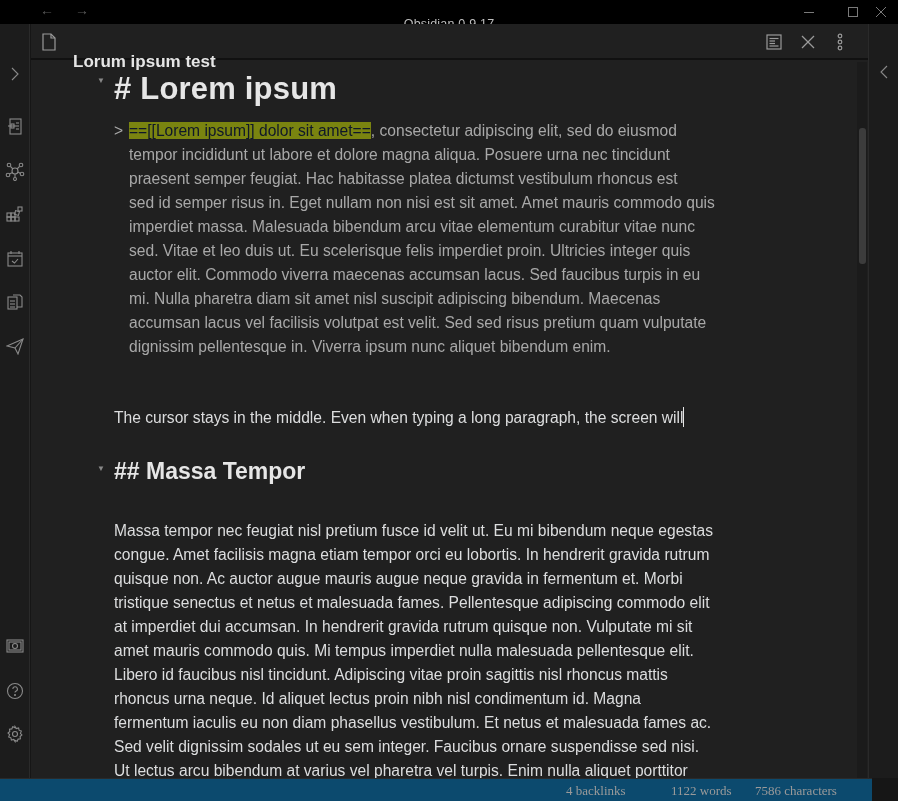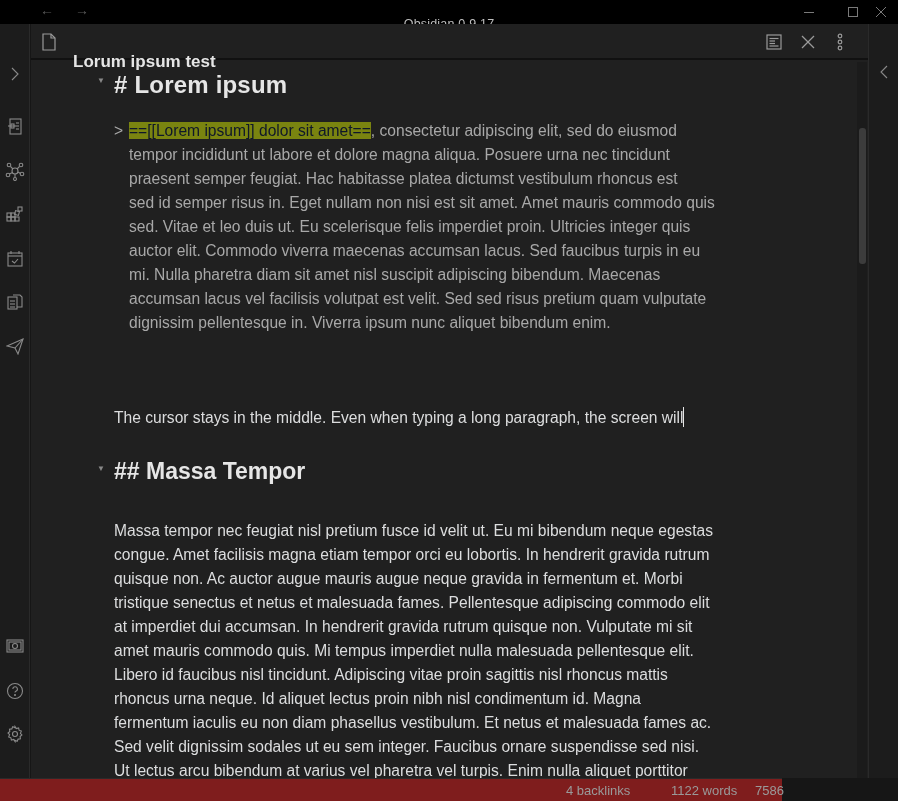--- a/index.html
+++ b/index.html
@@ -32,36 +32,36 @@
   .pane-header .file-ic svg { stroke: #9a9a9a; fill: none; stroke-width: 1.2; }
   .pane-header .title { position: absolute; left: 42px; top: 8px; font-size: 17px; font-weight: bold; color: #e6e6e6; margin-top: 20px; }
   .pane-header .act { position: absolute; top: 9px; width: 18px; height: 18px; display: flex; align-items: center; justify-content: center; }
   .pane-header .act svg { stroke: #9a9a9a; fill: none; stroke-width: 1.2; }
 
   .editor { position: absolute; left: 0; top: 38px; width: 825px; height: 716px; overflow: hidden; }
   .scrollbar { position: absolute; left: 826px; top: 38px; width: 10px; height: 716px; background: #1b1b1b; }
   .scroll-thumb { position: absolute; left: 2px; top: 66px; width: 7px; height: 136px; background: #3c3c3c; border-radius: 3px; }
 
   .fold { position: absolute; font-size: 8px; color: #888; }
-  .h1 { position: absolute; left: 83px; top: 9px; font-size: 24px; font-weight: bold; color: #e6e6e6; letter-spacing: 0.2px; }
+  .h1 { position: absolute; left: 83px; top: 9px; font-size: 31px; font-weight: bold; color: #e6e6e6; letter-spacing: 0.2px; }
   .h2 { position: absolute; left: 83px; top: 396px; font-size: 23px; font-weight: bold; color: #e6e6e6; }
 
   .quote { position: absolute; left: 83px; top: 57px; width: 660px; font-size: 15.6px; line-height: 24px; color: #a8a8a8; }
   .quote .gt { position: absolute; left: 0; top: 0; color: #a8a8a8; }
   .quote .qline { padding-left: 15px; white-space: nowrap; }
   .hl { background: #7a8410; color: #0f172a; }
 
   .cursor-line { position: absolute; left: 83px; top: 345px; font-size: 15.6px; color: #dcddde; white-space: nowrap; }
   .caret { display: inline-block; width: 1px; height: 20px; background: #e6e6e6; vertical-align: -4px; }
 
   .para { position: absolute; left: 83px; top: 457px; width: 680px; font-size: 15.6px; line-height: 24px; color: #dcddde; }
   .para .pline { white-space: nowrap; }
 
   
-  .statusbar { position: absolute; left: 0; top: 778px; width: 782px; height: 23px; background: #7f1d1d; border-top: 1px solid #2a2a2a; }
+  .statusbar { position: absolute; left: 0; top: 778px; width: 872px; height: 23px; background: #0c4a6e; border-top: 1px solid #2a2a2a; font-family: Liberation Serif, serif; }
   .statusbar span { position: absolute; top: 4px; font-size: 13px; color: #9a9a9a; }
 </style>
 </head>
 <body>
 
 <div class="titlebar">
   <span class="nav back">←</span>
   <span class="nav fwd">→</span>
   <div class="app-title">Obsidian 0.9.17</div>
   <div class="win-ctl" style="left:800px">
@@ -206,20 +206,21 @@
   <div class="editor">
     <span class="fold" style="left:66px; top:14px">▼</span>
     <div class="h1"># Lorem ipsum</div>
 
     <div class="quote">
       <span class="gt">&gt;</span>
       <div class="qline"><span class="hl">==[[Lorem ipsum]] dolor sit amet==</span><span>, consectetur adipiscing elit, sed do eiusmod</span></div>
       <div class="qline">tempor incididunt ut labore et dolore magna aliqua. Posuere urna nec tincidunt</div>
       <div class="qline">praesent semper feugiat. Hac habitasse platea dictumst vestibulum rhoncus est</div>
       <div class="qline">sed id semper risus in. Eget nullam non nisi est sit amet. Amet mauris commodo quis</div>
+      <div class="qline">imperdiet massa. Malesuada bibendum arcu vitae elementum curabitur vitae nunc</div>
       <div class="qline">sed. Vitae et leo duis ut. Eu scelerisque felis imperdiet proin. Ultricies integer quis</div>
       <div class="qline">auctor elit. Commodo viverra maecenas accumsan lacus. Sed faucibus turpis in eu</div>
       <div class="qline">mi. Nulla pharetra diam sit amet nisl suscipit adipiscing bibendum. Maecenas</div>
       <div class="qline">accumsan lacus vel facilisis volutpat est velit. Sed sed risus pretium quam vulputate</div>
       <div class="qline">dignissim pellentesque in. Viverra ipsum nunc aliquet bibendum enim.</div>
     </div>
 
     <div class="cursor-line"><span>The cursor stays in the middle. Even when typing a long paragraph, the screen will</span><span class="caret"></span></div>
 
     <span class="fold" style="left:66px; top:402px">▼</span>

